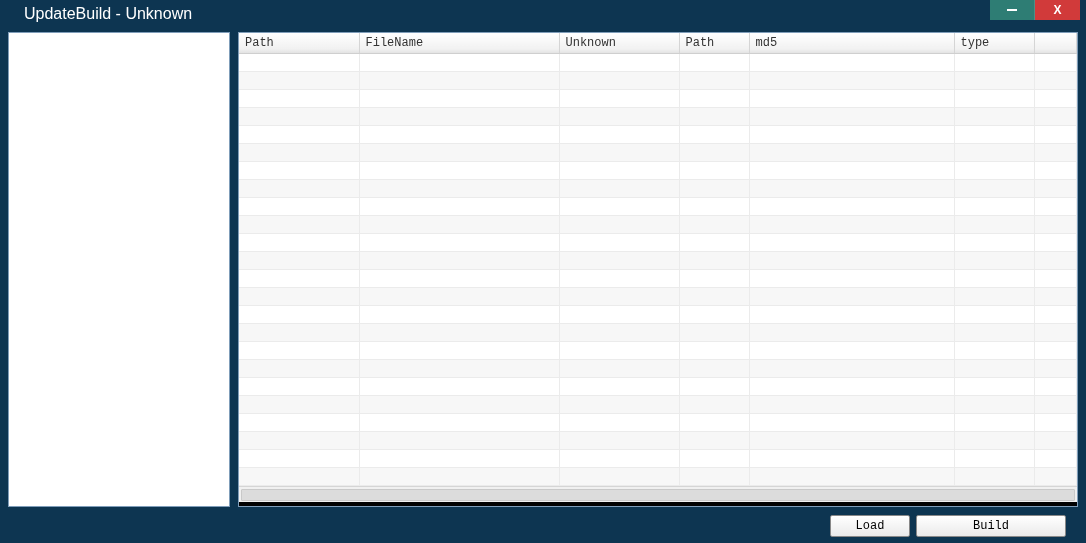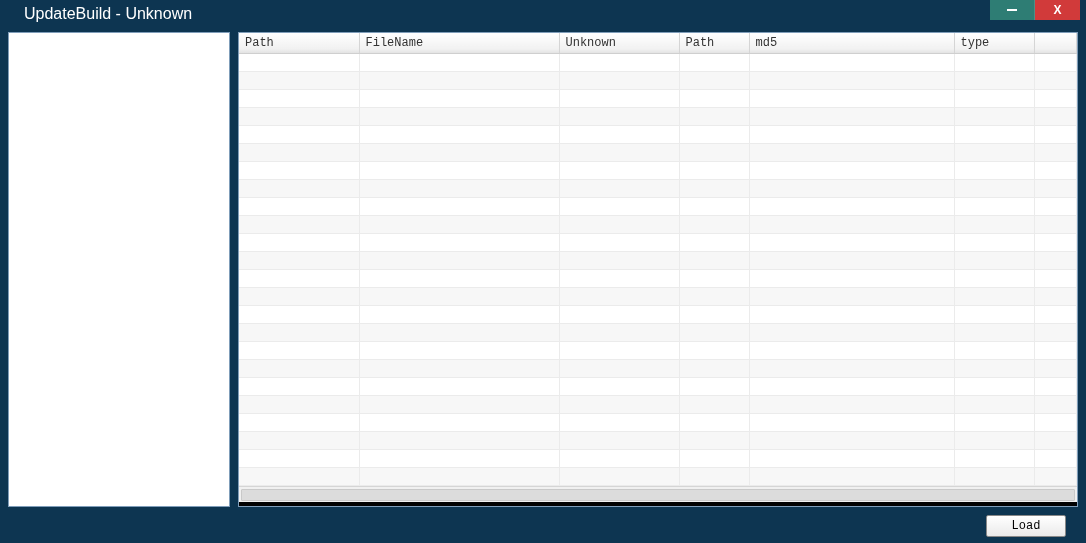--- a/index.html
+++ b/index.html
@@ -428,16 +428,17 @@
           </table>
           <div class="hscroll">
             <div class="thumb"></div>
           </div>
         </div>
       </div>
     </div>
 
     <div class="footer">
       <button class="action">Load</button>
+      <button class="action wide">Build</button>
     </div>
   </div>
 
 </div>
 
 </body></html>

